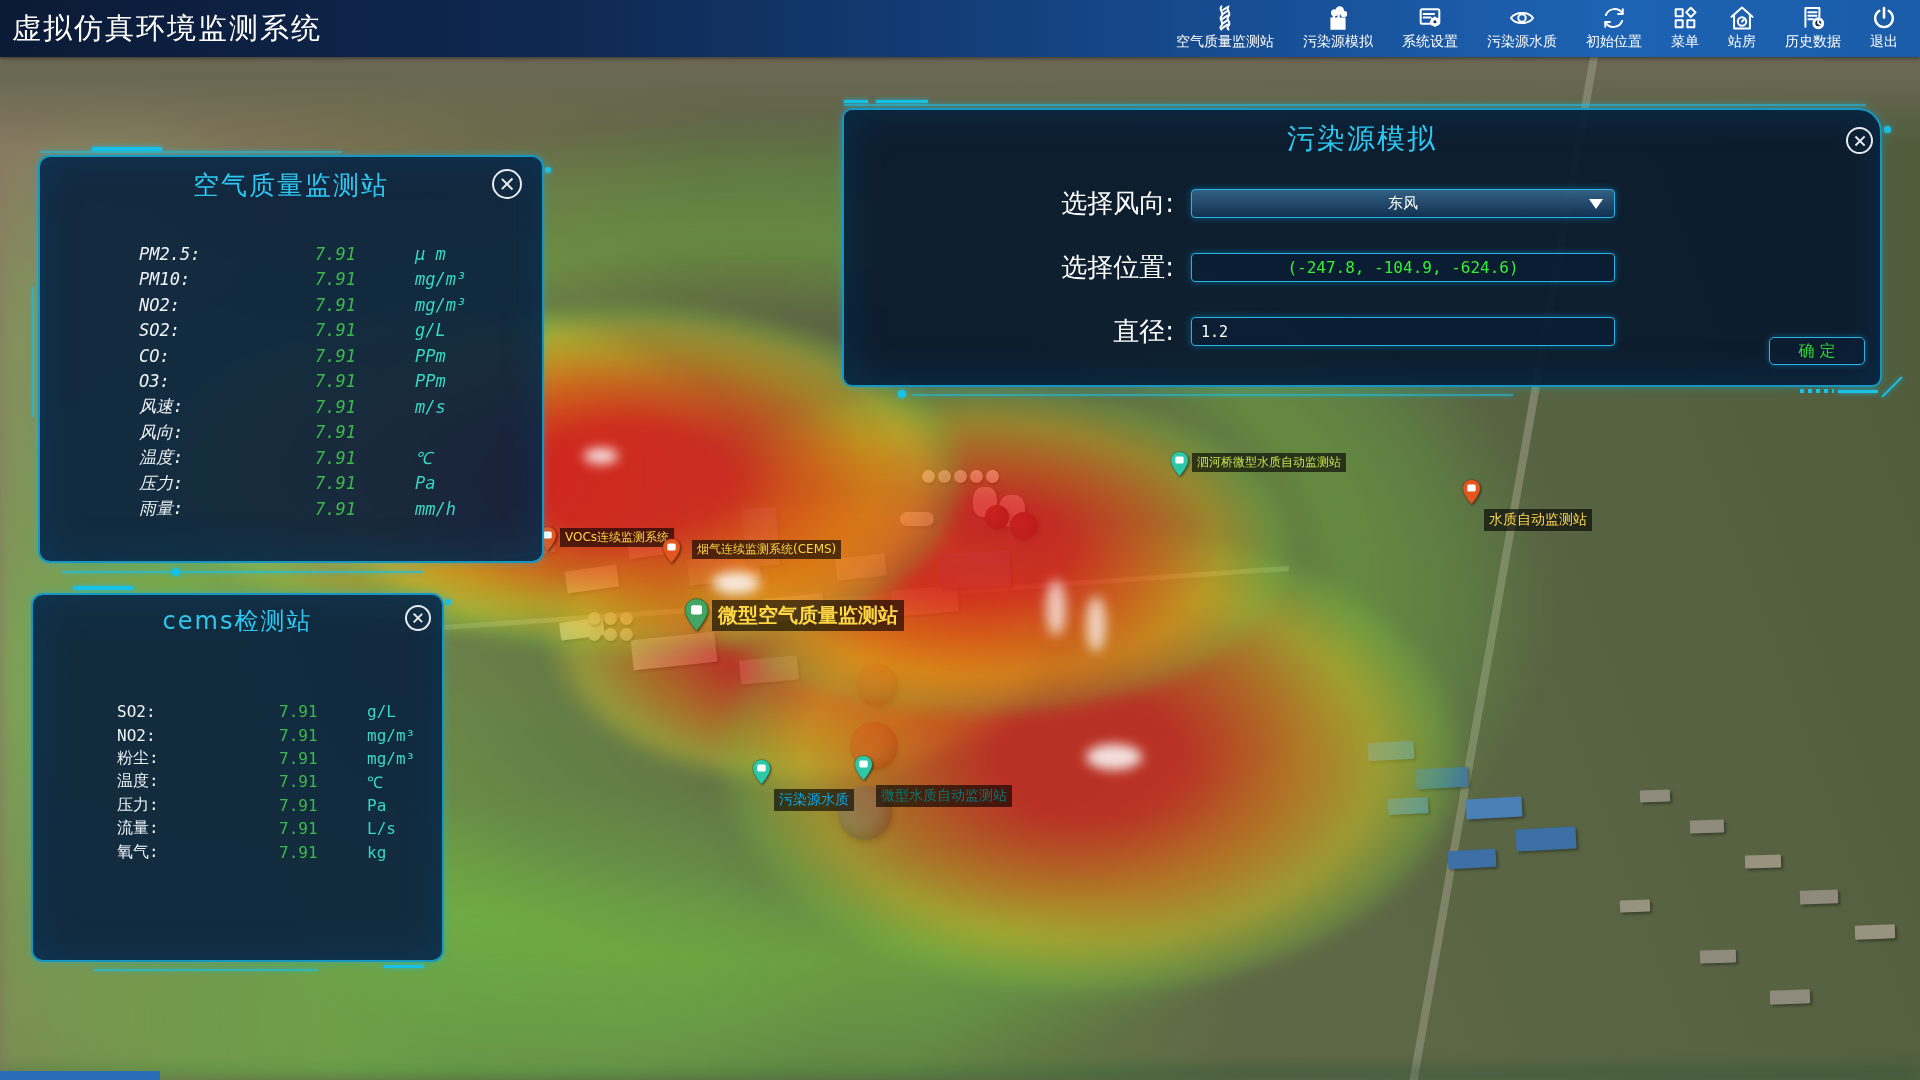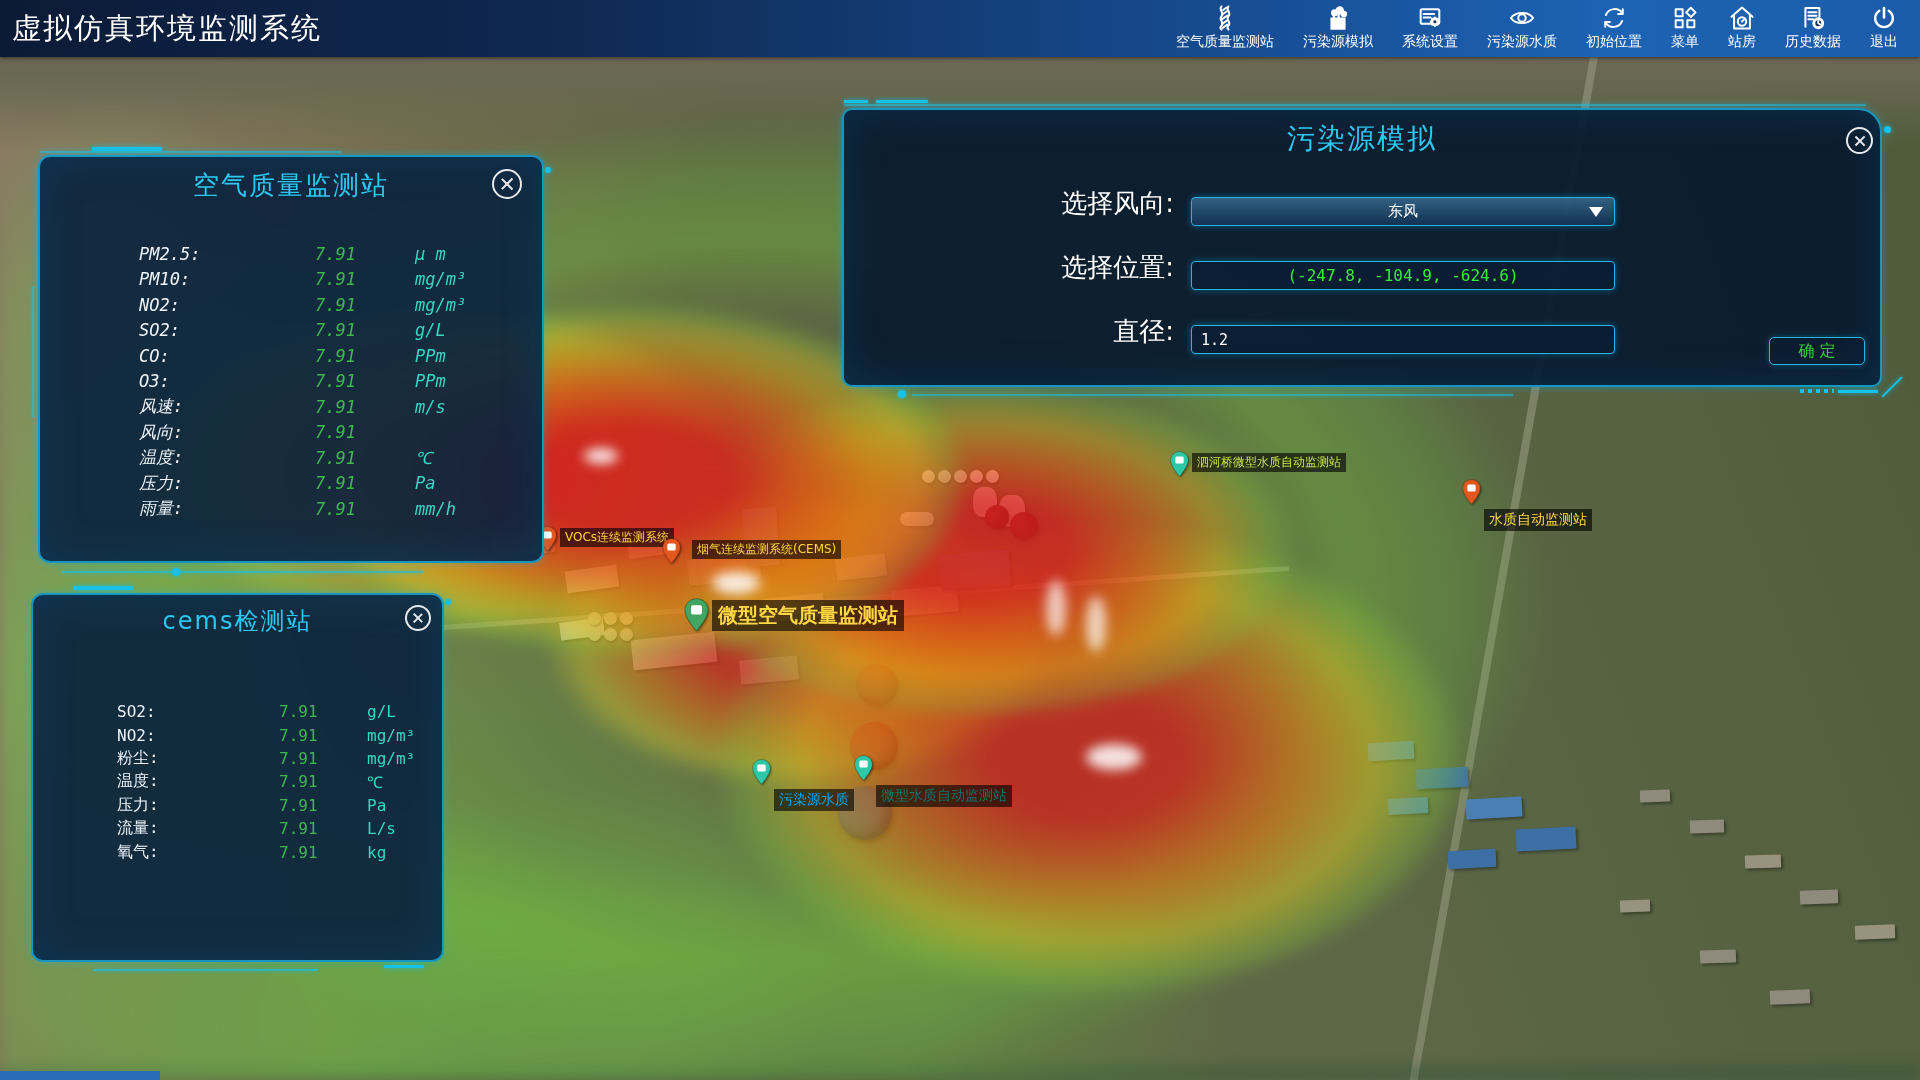--- a/index.html
+++ b/index.html
@@ -99,21 +99,21 @@
   .panel-cems .row-label { width:162px; }
   .panel-cems .row-value { width:88px; }
 
   
   .panel-pollution { left:842px; top:108px; width:1040px; height:279px; border-radius:10px 24px 10px 10px;
     background:rgba(9,26,46,.94); }
   .panel-pollution .panel-title { top:10px; font-size:28px; }
   .panel-pollution .close-btn { right:7px; top:17px; width:27px; height:27px; }
   .p-row { position:absolute; left:0; height:29px; display:flex; align-items:center; }
   .p-label { width:330px; text-align:right; color:#fff; font-size:26px; line-height:29px; white-space:nowrap; }
-  .p-input { position:absolute; left:347px; top:8px; width:424px; height:29px; border:1px solid #2bb3e8; border-radius:4px;
+  .p-input { position:absolute; left:347px; top:0; width:424px; height:29px; border:1px solid #2bb3e8; border-radius:4px;
     background:rgba(10,30,55,.55); box-shadow:0 0 7px rgba(0,170,230,.45);
     display:flex; align-items:center; justify-content:center; cursor:pointer; }
   .dropdown { background:linear-gradient(180deg, rgba(80,150,200,.55), rgba(22,62,104,.6)); font-size:15px; color:#fff; }
   .caret { position:absolute; right:11px; top:9px; width:0; height:0;
     border-left:7px solid transparent; border-right:7px solid transparent; border-top:10px solid #fff; }
   .pos-input { color:#35ef35; font-family:"DejaVu Sans Mono","Liberation Mono",monospace; font-size:16px;text-align:right; }
   .dia-input { justify-content:flex-start; padding-left:9px; color:#fff;
     font-family:"DejaVu Sans Mono","Liberation Mono",monospace; font-size:15px; }
   .confirm-btn { position:absolute; left:925px; top:227px; width:96px; height:28px; border:1px solid #2bb3e8;
     border-radius:5px; color:#2fd32f; font-size:16px; background:rgba(10,30,55,.4); cursor:pointer;

